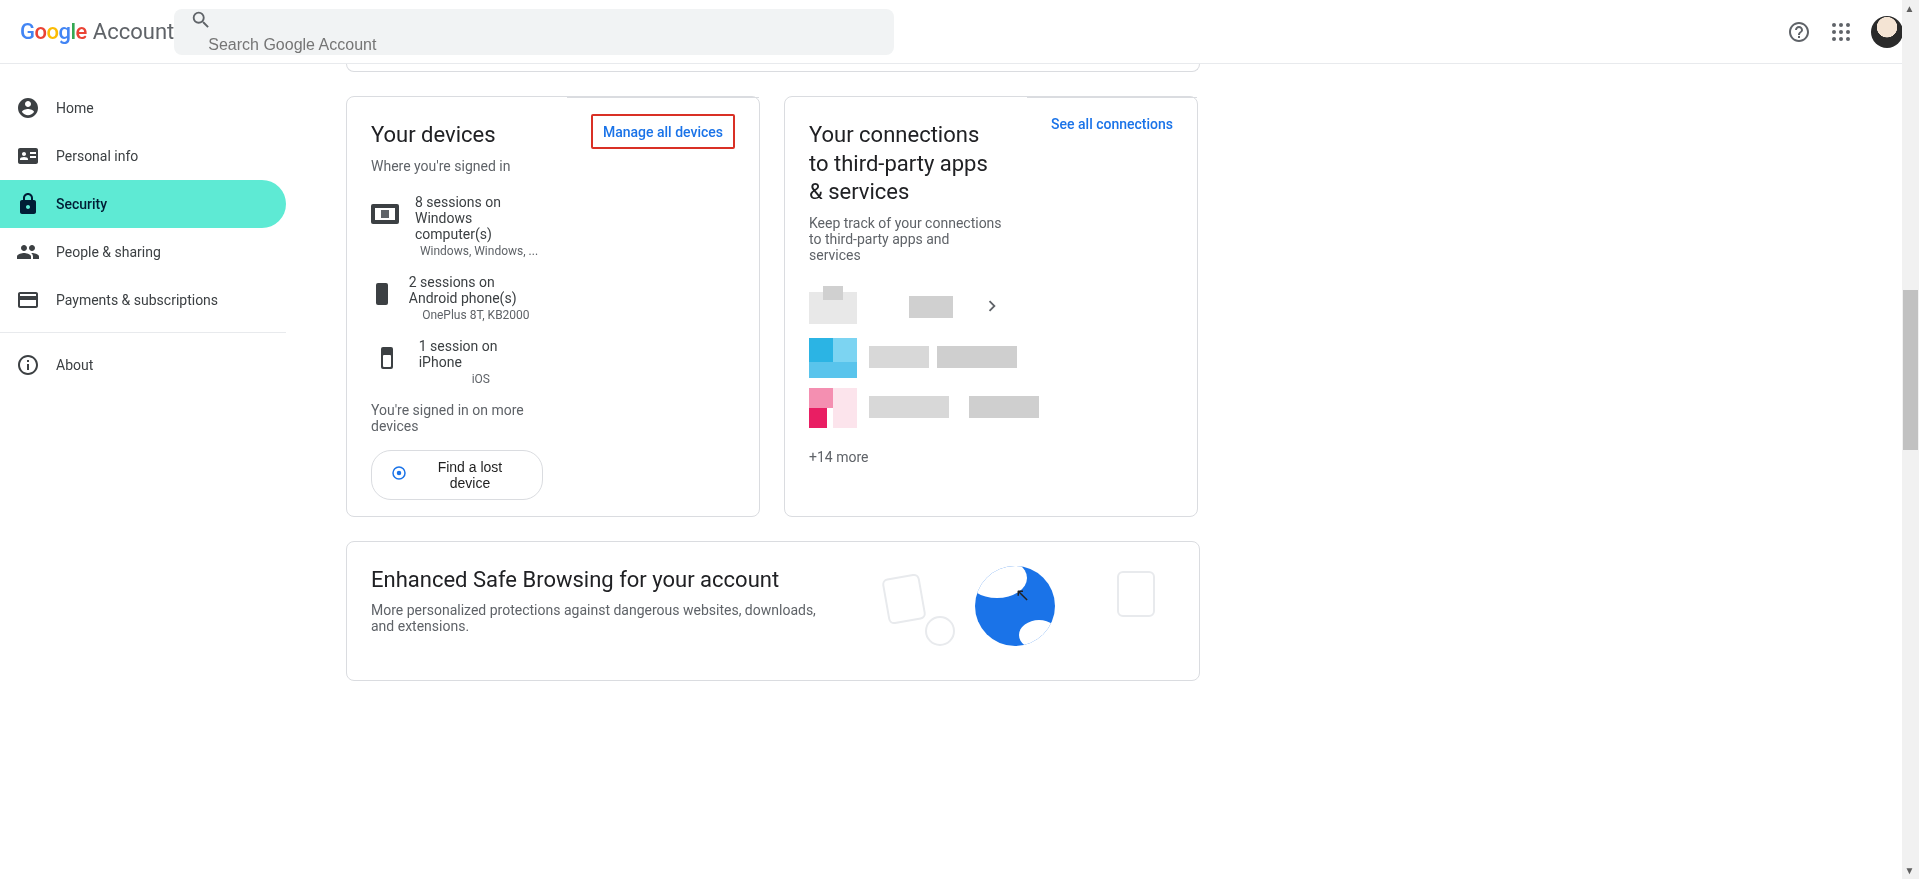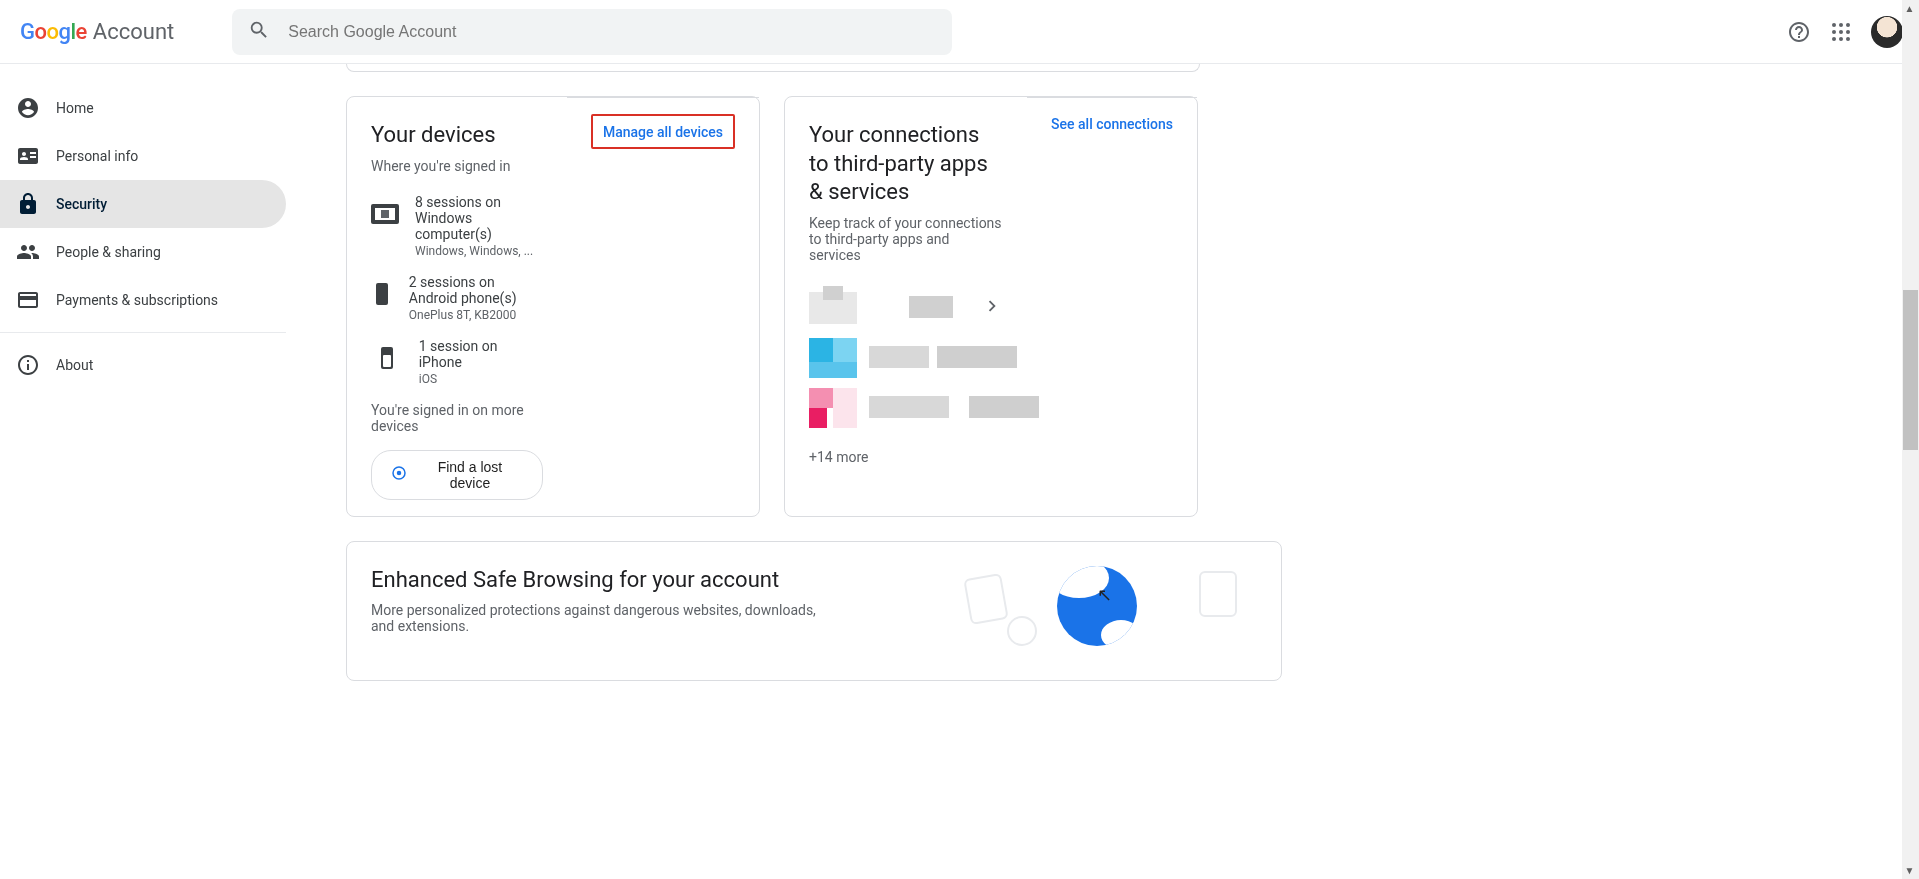--- a/index.html
+++ b/index.html
@@ -15,28 +15,28 @@
   }
   .logo-area { display: flex; align-items: center; gap: 4px; margin-left: 4px;}
   .logo-google { font-size: 22px; font-weight: 500; letter-spacing: -0.5px;}
   .g-b { color: #4285F4; }
   .g-r { color: #EA4335; }
   .g-y { color: #FBBC05; }
   .g-g { color: #34A853; }
   .logo-account { font-size: 22px; color: #5f6368; margin-left: 2px; }
   
   .search-container {
-    margin-left: 58px;
     width: 720px;
     height: 46px;
     background: #f1f3f4;
     border-radius: 8px;
     display: flex;
-    align-items: center;
+    align-items: flex-start;
     padding: 0 16px;
+    flex-direction: column;
   }
   .search-container svg { fill: #5f6368; width: 22px; height: 22px;}
   .search-container input {
     border: none; background: transparent; flex: 1; font-size: 16px;
     margin-left: 18px; outline: none; color: #5f6368;
   }
   .header-right { margin-left: auto; display: flex; align-items: center; gap: 18px;}
   .header-right .icon-btn { width: 24px; height: 24px; display:flex; align-items:center; justify-content:center; cursor:pointer;}
   .header-right svg { fill: #5f6368; width: 24px; height:24px;}
   .avatar { width: 32px; height: 32px; border-radius: 50%; background: #ddd; overflow:hidden; position:relative; cursor:pointer;}
@@ -44,21 +44,21 @@
   
   .body-wrap { display: flex; height: calc(879px - 64px); }
   
   .sidebar { width: 286px; padding-top: 20px; border: none; }
   .nav-item {
     display: flex; align-items: center; height: 48px;
     padding-left: 16px; font-size: 14px; color: #3c4043;
     border-top-right-radius: 24px; border-bottom-right-radius: 24px;
     cursor: pointer;
   }
-  .nav-item.active { background: #e5e5e5; color: #001d35; font-weight: 500;}
+  .nav-item.active { background: #5eead4; color: #001d35; font-weight: 500;}
   .nav-item .nav-icon { width: 24px; height: 24px; margin-right: 16px; display:flex; align-items:center; justify-content:center;}
   .nav-item .nav-icon svg { width: 24px; height:24px; fill: #3c4043;}
   .nav-item.active .nav-icon svg { fill: #001d35; }
   .nav-separator { height: 1px; background: #e8eaed; margin: 8px 0;}
   
   .content { flex: 1; padding: 0 20px 40px 60px; overflow-y: auto; height: 100%; }
   .content::-webkit-scrollbar{width:16px;}
   .content::-webkit-scrollbar-thumb{background:#dadce0;border-radius:8px;border:4px solid #fff;}
   
   .cards-row { display: flex; gap: 24px; margin-bottom: 24px;}
@@ -68,21 +68,21 @@
   }
   .card-body { padding: 24px 24px 16px 24px; flex:1;}
   .card-title { font-size: 22px; color: #202124; margin-bottom: 8px; line-height:1.3;}
   .card-sub { font-size: 14px; color: #5f6368; margin-bottom: 20px;}
   
   .device-row { display:flex; align-items:flex-start; gap: 16px; margin-bottom: 16px;}
   .device-icon { width: 32px; height: 32px; display:flex; align-items:center; justify-content:center; margin-top:4px;}
   .device-icon .box { width:28px; height:20px; background:#3c4043; border-radius:2px; position:relative;}
   .device-icon .phone { width:12px; height:22px; background:#3c4043; border-radius:2px;}
   .device-title { font-size: 14px; color: #3c4043;}
-  .device-sub { font-size: 12px; color: #5f6368; margin-top:2px;}
+  .device-sub { font-size: 12px; color: #5f6368; margin-top:2px;text-align:center;}
   
   .more-text { font-size: 14px; color: #5f6368; margin: 8px 0 16px 0;}
   
   .chip-btn {
     display: inline-flex; align-items:center; gap: 8px;
     border: 1px solid #dadce0; border-radius: 20px;
     padding: 8px 18px; font-size: 14px; color: #1f1f1f; cursor:pointer;
     background:#fff;
   }
   .chip-btn svg { width:18px;height:18px; }
@@ -94,21 +94,21 @@
   .highlight-box { border: 2px solid #d93025; padding: 6px 10px; display:inline-block; border-radius:2px;}
   
   .conn-row { display:flex; align-items:center; height: 50px; cursor:pointer;}
   .conn-icon { width: 48px; height:48px; margin-right: 12px; position:relative;}
   .conn-content { flex:1; height: 28px; position:relative;}
   .blur-block { position:absolute; background: #d7d7d7; }
   .conn-arrow { color:#5f6368;}
   .conn-arrow svg{width:22px;height:22px;fill:#5f6368;}
   .more-count{font-size:14px;color:#5f6368;margin-top:16px;}
   
-  .wide-card { width: 936px; border:1px solid #dadce0; border-radius:8px; padding:24px; display:flex; gap:24px; align-items:flex-start;}
+  .wide-card { width: 854px; border:1px solid #dadce0; border-radius:8px; padding:24px; display:flex; gap:24px; align-items:flex-start;}
   .wide-card .text-col{flex:1;}
   .wide-card .illus{width:300px;height:90px; position:relative;}
   
   .illus .globe{width:80px;height:80px;background:#1a73e8;border-radius:50%;position:absolute;left:100px;top:0;overflow:hidden;}
   .illus .globe::before{content:"";position:absolute;width:60px;height:40px;background:#fff;border-radius:50%;top:-8px;left:-8px;}
   .illus .globe::after{content:"";position:absolute;width:40px;height:30px;background:#fff;border-radius:50%;bottom:-4px;right:-4px;}
   .illus .cursor{position:absolute;left:140px;top:18px;font-size:18px;color:#202124;}
   .illus .card-shape{position:absolute;width:38px;height:46px;border:2px solid #e8eaed;border-radius:6px;}
   
   .scrollbar-right{position:fixed;right:0;top:0;bottom:0;width:17px;background:#f1f1f1;}

